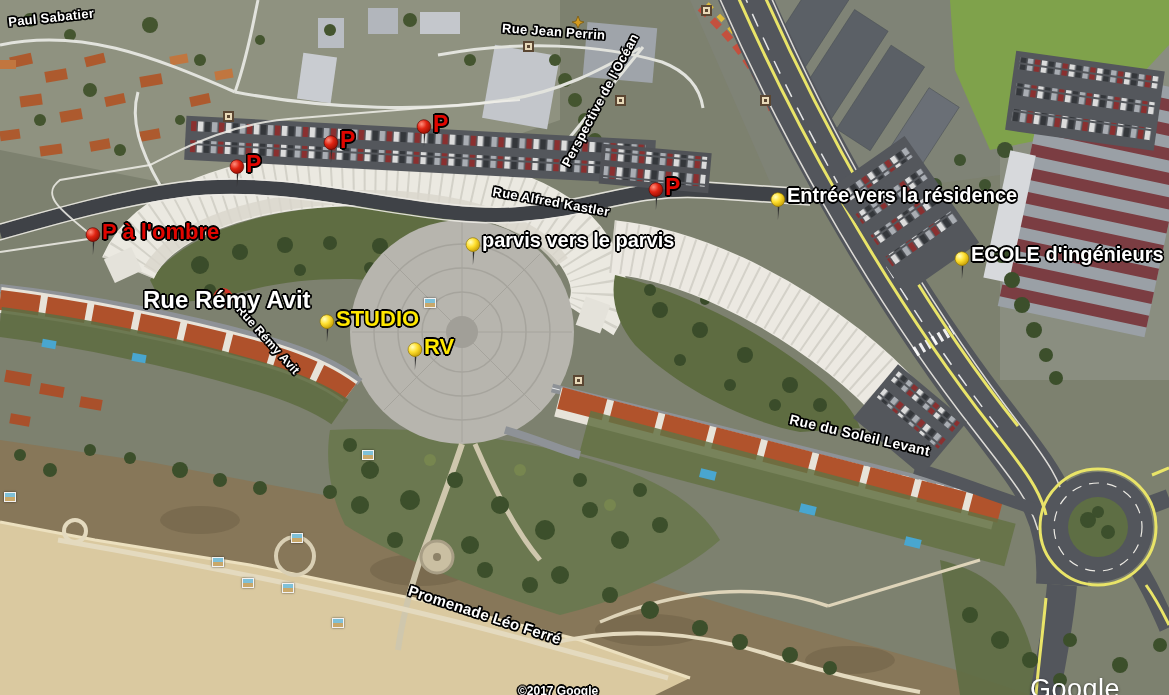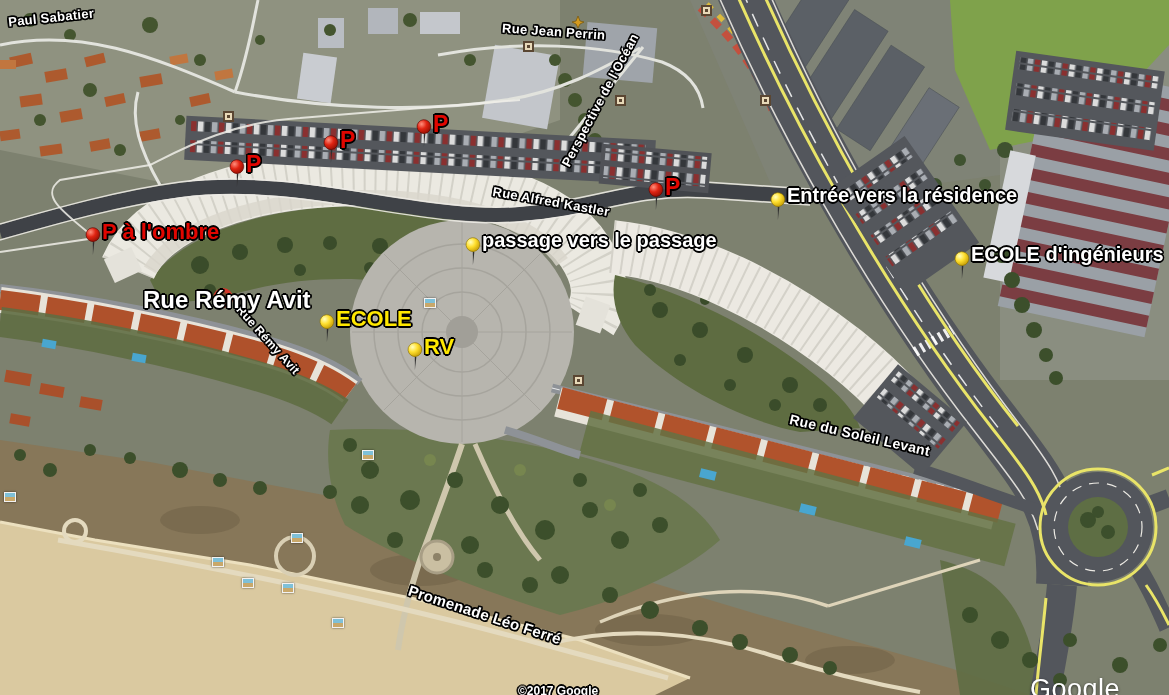--- a/index.html
+++ b/index.html
@@ -441,21 +441,21 @@
   <span class="pm-label olabel red-label" style="font-size:22px !important;">P à l'ombre</span>
 </div>
 <div class="pm" style="left:463px;top:237px;">
   <svg class="pinsvg" width="20" height="30" viewBox="0 0 20 30">
         <g transform="rotate(-6 10 10)">
           <path d="M9.4,14 L8,28 L10.8,15.2 Z" fill="#2f2f2f"></path>
           <path d="M5.8,12.6 Q10.2,16.4 14.6,12.6 L13.4,10.4 L7,10.4 Z" fill="#c79b00"></path>
           <circle cx="10.2" cy="7.6" r="6.9" fill="url(#gy)" stroke="#8a7000" stroke-width=".6"></circle>
         </g>
       </svg>
-  <span class="pm-label olabel white-label">passage vers le passage</span>
+  <span class="pm-label olabel white-label">parvis vers le parvis</span>
 </div>
 <div class="pm" style="left:768px;top:192px;">
   <svg class="pinsvg" width="20" height="30" viewBox="0 0 20 30">
         <g transform="rotate(-6 10 10)">
           <path d="M9.4,14 L8,28 L10.8,15.2 Z" fill="#2f2f2f"></path>
           <path d="M5.8,12.6 Q10.2,16.4 14.6,12.6 L13.4,10.4 L7,10.4 Z" fill="#c79b00"></path>
           <circle cx="10.2" cy="7.6" r="6.9" fill="url(#gy)" stroke="#8a7000" stroke-width=".6"></circle>
         </g>
       </svg>
   <span class="pm-label olabel white-label">Entrée vers la résidence</span>
@@ -471,21 +471,21 @@
   <span class="pm-label olabel white-label">ECOLE d'ingénieurs</span>
 </div>
 <div class="pm" style="left:317px;top:314px;">
   <svg class="pinsvg" width="20" height="30" viewBox="0 0 20 30">
         <g transform="rotate(-6 10 10)">
           <path d="M9.4,14 L8,28 L10.8,15.2 Z" fill="#2f2f2f"></path>
           <path d="M5.8,12.6 Q10.2,16.4 14.6,12.6 L13.4,10.4 L7,10.4 Z" fill="#c79b00"></path>
           <circle cx="10.2" cy="7.6" r="6.9" fill="url(#gy)" stroke="#8a7000" stroke-width=".6"></circle>
         </g>
       </svg>
-  <span class="pm-label olabel yellow-label">ECOLE</span>
+  <span class="pm-label olabel yellow-label">STUDIO</span>
 </div>
 <div class="pm" style="left:405px;top:342px;text-align:right;">
   <svg class="pinsvg" width="20" height="30" viewBox="0 0 20 30">
         <g transform="rotate(-6 10 10)">
           <path d="M9.4,14 L8,28 L10.8,15.2 Z" fill="#2f2f2f"></path>
           <path d="M5.8,12.6 Q10.2,16.4 14.6,12.6 L13.4,10.4 L7,10.4 Z" fill="#c79b00"></path>
           <circle cx="10.2" cy="7.6" r="6.9" fill="url(#gy)" stroke="#8a7000" stroke-width=".6"></circle>
         </g>
       </svg>
   <span class="pm-label olabel yellow-label">RV</span>

